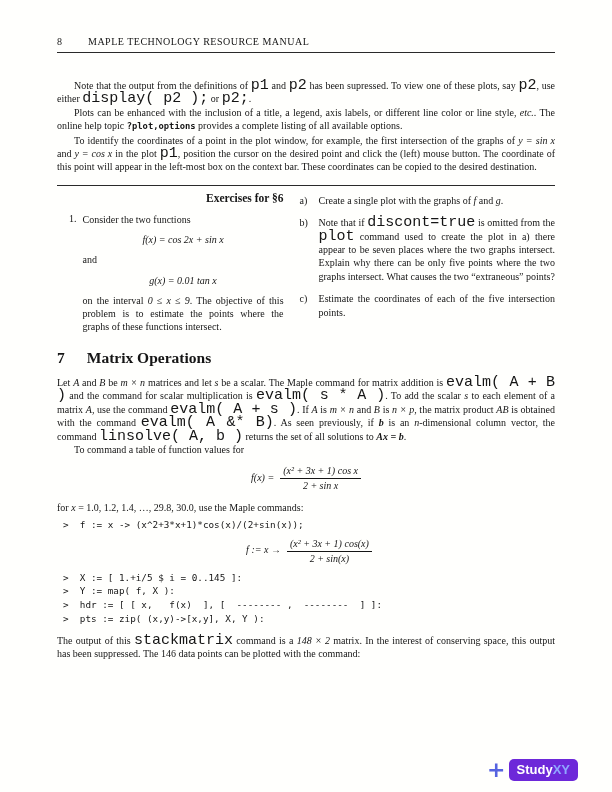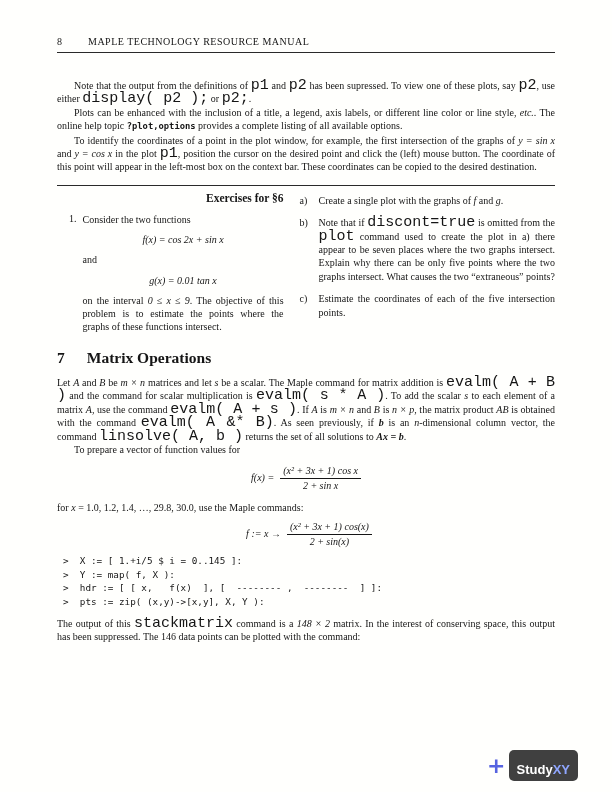--- a/index.html
+++ b/index.html
@@ -46,21 +46,21 @@
 
   .code-block { margin:3px 0 8px 6px; font-family:"DejaVu Sans Mono", monospace; font-size:9.3px; }
   .code-line { white-space:pre; line-height:13.8px; }
   .code-math { font-family:"Liberation Serif", serif; margin:6px 0; }
 
   .closing { margin-top:4px; }
 
   .logo { position:absolute; right:34px; bottom:11px; display:flex; align-items:center; gap:3px; }
   .logo-plus { color:#5663e0; font-size:22px; font-weight:bold; line-height:16px;
                font-family:"DejaVu Sans", sans-serif; }
-  .logo-badge { background:#404040; border-radius:5px; padding:12px 8px 4px;
+  .logo-badge { background:#6d28d9; border-radius:5px; padding:3px 8px 4px;
                 font-family:"Liberation Sans", sans-serif; font-weight:bold; font-size:13px; }
   .logo-study { color:#ffffff; }
   .logo-xy { color:#8fa6ff; }
 </style>
 </head>
 <body>
 
 <div class="page">
 
   <header class="pg-header">
@@ -100,29 +100,30 @@
         <span class="part-text"><span>Estimate the coordinates of each of the five intersection points.</span></span>
       </div>
     </div>
   </section>
 
   <h1 class="sec-heading">
     <span class="sec-num">7</span><span class="sec-title">Matrix Operations</span>
   </h1>
 
   <p class="body-par"><span>Let </span><span class="seg-mt">A</span><span> and </span><span class="seg-mt">B</span><span> be </span><span class="seg-mt">m × n</span><span> matrices and let </span><span class="seg-mt">s</span><span> be a scalar. The Maple command for matrix addition is </span><span class="seg-tt">evalm( A + B )</span><span> and the command for scalar multiplication is </span><span class="seg-tt">evalm( s * A )</span><span>. To add the scalar </span><span class="seg-mt">s</span><span> to each element of a matrix </span><span class="seg-mt">A</span><span>, use the command </span><span class="seg-tt">evalm( A + s )</span><span>. If </span><span class="seg-mt">A</span><span> is </span><span class="seg-mt">m × n</span><span> and </span><span class="seg-mt">B</span><span> is </span><span class="seg-mt">n × p</span><span>, the matrix product </span><span class="seg-mt">AB</span><span> is obtained with the command </span><span class="seg-tt">evalm( A &amp;* B)</span><span>. As seen previously, if </span><span class="seg-mb">b</span><span> is an </span><span class="seg-mt">n</span><span>-dimensional column vector, the command </span><span class="seg-tt">linsolve( A, b )</span><span> returns the set of all solutions to </span><span class="seg-mb">Ax = b</span><span>.</span></p>
-  <p class="body-par indent">To prepare a vector of function values for</p>
+  <p class="body-par indent">To command a table of function values for</p>
 
   <div class="display-math">
     <span class="math-lhs">f(x) =</span><span class="frac"><span class="num">(x² + 3x + 1) cos x</span><span class="den">2 + sin x</span></span>
   </div>
 
   <p class="body-par"><span>for </span><span class="seg-mt">x</span><span> = 1.0, 1.2, 1.4, …, 29.8, 30.0, use the Maple commands:</span></p>
 
   <div class="code-block">
+    <div class="code-line">&gt;  f := x -&gt; (x^2+3*x+1)*cos(x)/(2+sin(x));</div>
     <div class="display-math code-math">
       <span class="math-lhs">f := x →</span><span class="frac"><span class="num">(x² + 3x + 1) cos(x)</span><span class="den">2 + sin(x)</span></span>
     </div>
     <div class="code-line">&gt;  X := [ 1.+i/5 $ i = 0..145 ]:</div>
     <div class="code-line">&gt;  Y := map( f, X ):</div>
     <div class="code-line">&gt;  hdr := [ [ x,   f(x)  ], [  -------- ,  --------  ] ]:</div>
     <div class="code-line">&gt;  pts := zip( (x,y)-&gt;[x,y], X, Y ):</div>
   </div>
 
   <p class="body-par closing"><span>The output of this </span><span class="seg-tt">stackmatrix</span><span> command is a </span><span class="seg-mt">148 × 2</span><span> matrix. In the interest of conserving space, this output has been suppressed. The 146 data points can be plotted with the command:</span></p>

